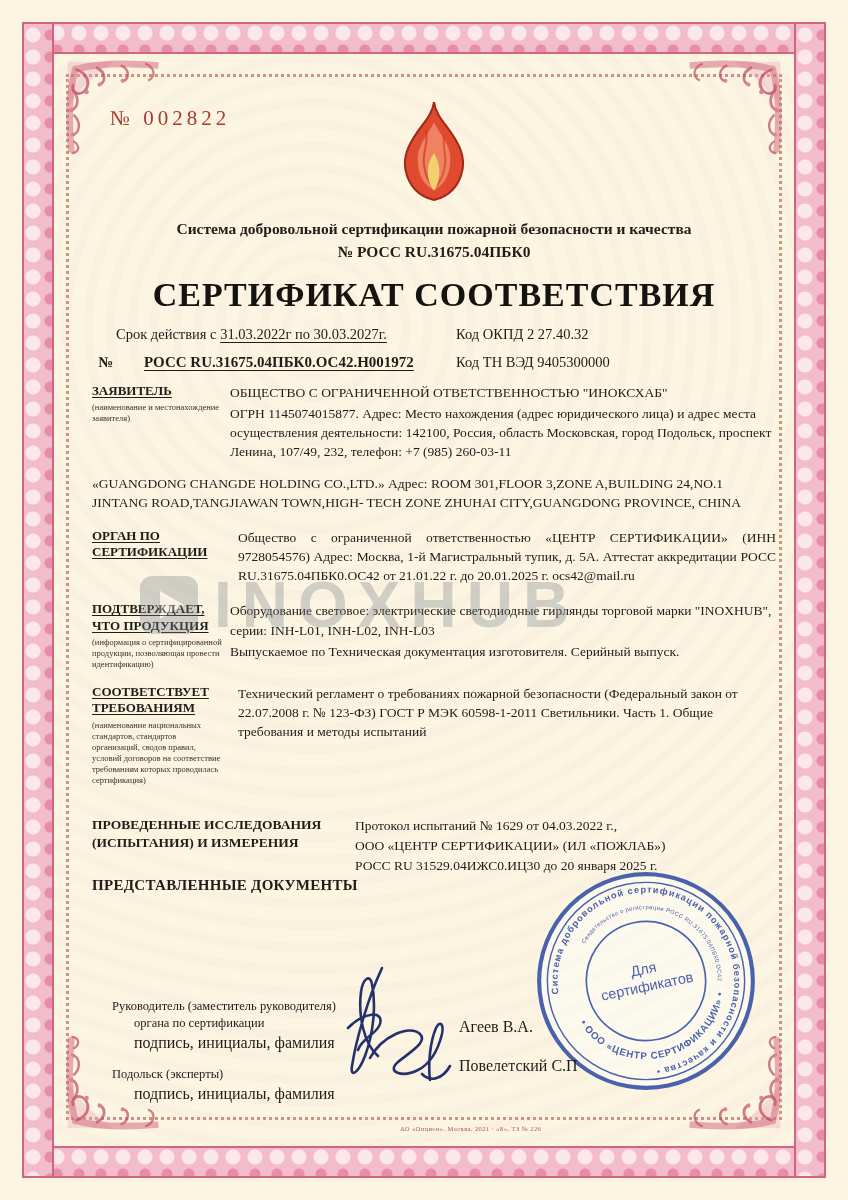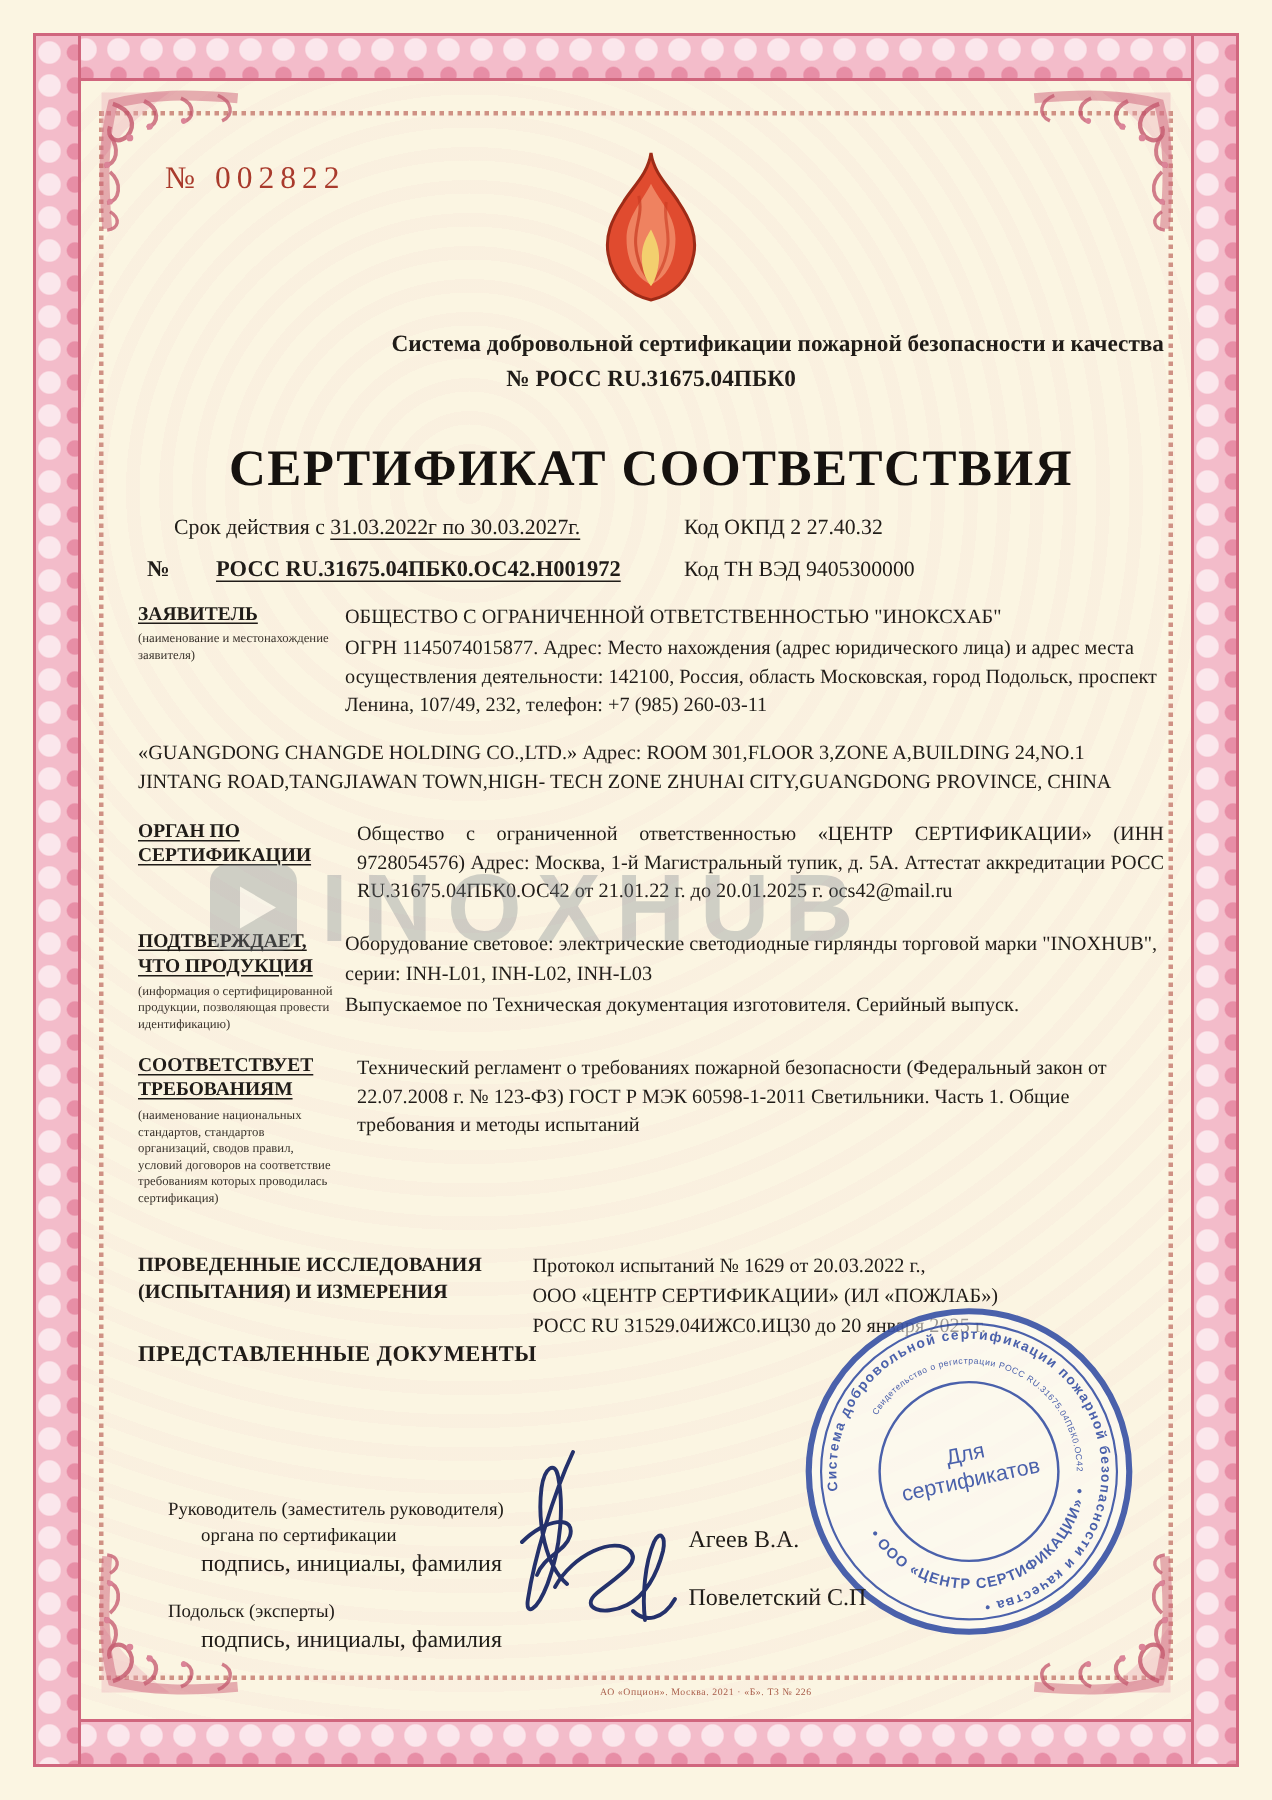--- a/index.html
+++ b/index.html
@@ -46,25 +46,25 @@
   .corner.br { bottom:66px; right:62px; transform:scale(-1,-1); }
 
   
   .content { position:absolute; left:92px; right:72px; top:96px; z-index:3; }
 
   .serial {
     position:absolute; top:10px; left:18px;
     font-size:21px; letter-spacing:4px; color:#a93a2c; font-weight:400;
   }
   .flame-wrap { width:80px; margin:4px auto 0; }
-  .sys-line1 { text-align:right; font-weight:700; font-size:15.5px; margin-top:14px; }
+  .sys-line1 { text-align:center; font-weight:700; font-size:15.5px; margin-top:14px; }
   .sys-line2 { text-align:center; font-weight:700; font-size:15.5px; margin-top:5px; }
   .doc-title {
     text-align:center; font-weight:700; font-size:34px; letter-spacing:1px;
-    margin-top:32px; color:#16120f;
+    margin-top:15px; color:#16120f;
   }
   .meta-row { display:flex; margin-top:12px; font-size:14.5px;justify-content:center; }
   .meta-left { padding-left:24px; flex:1; }
   .meta-right { width:320px; }
   .u { text-decoration:underline; text-underline-offset:3px; }
   .certnum-row { display:flex; margin-top:11px; font-size:15px; }
   .certnum-row .no { width:52px; padding-left:6px; font-weight:700; }
   .certnum-row .val { font-weight:700; text-decoration:underline; text-underline-offset:3px; flex:1; }
   .meta-right2 { width:320px; font-size:14.5px; }
 
@@ -251,21 +251,21 @@
     </div>
     <div class="bod" style="padding-left:8px">Технический регламент о требованиях пожарной безопасности (Федеральный закон от 22.07.2008 г. № 123-ФЗ) ГОСТ Р МЭК 60598-1-2011 Светильники. Часть 1. Общие требования и методы испытаний</div>
   </div>
 
   <div class="research">
     <div class="lbl">
       <span>ПРОВЕДЕННЫЕ ИССЛЕДОВАНИЯ</span><br>
       <span>(ИСПЫТАНИЯ) И ИЗМЕРЕНИЯ</span>
     </div>
     <div class="bod">
-      <div>Протокол испытаний № 1629 от  20.03.2022 г.,</div>
+      <div>Протокол испытаний № 1629 от  04.03.2022 г.,</div>
       <div>ООО «ЦЕНТР СЕРТИФИКАЦИИ» (ИЛ «ПОЖЛАБ»)</div>
       <div>РОСС RU 31529.04ИЖС0.ИЦ30  до 20 января 2025 г.</div>
     </div>
   </div>
 
   <div class="docs-heading">ПРЕДСТАВЛЕННЫЕ ДОКУМЕНТЫ</div>
 </div>
 
 <div class="watermark">
   <div class="wm-logo">

